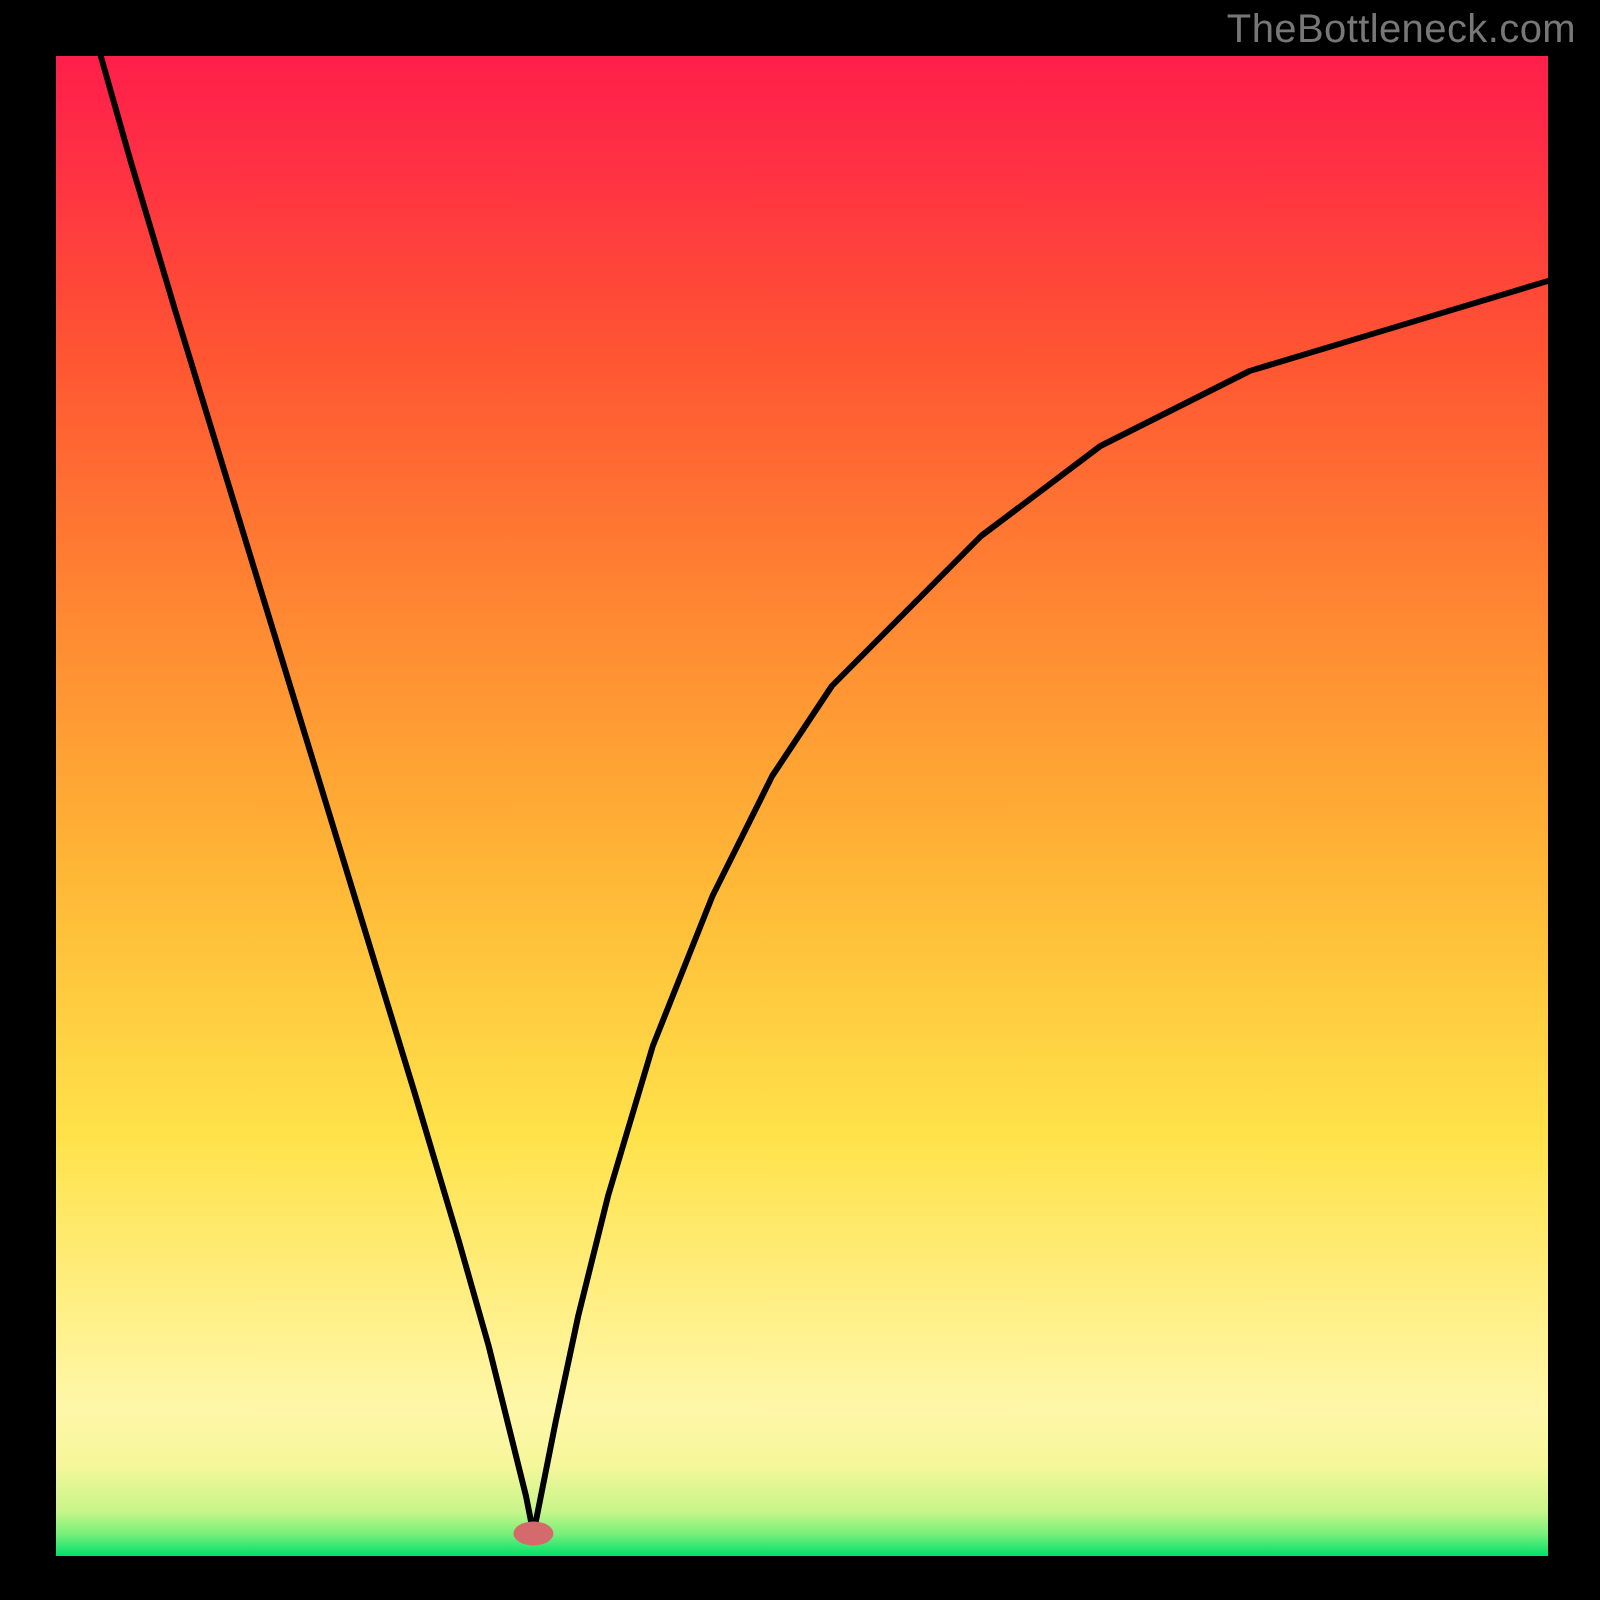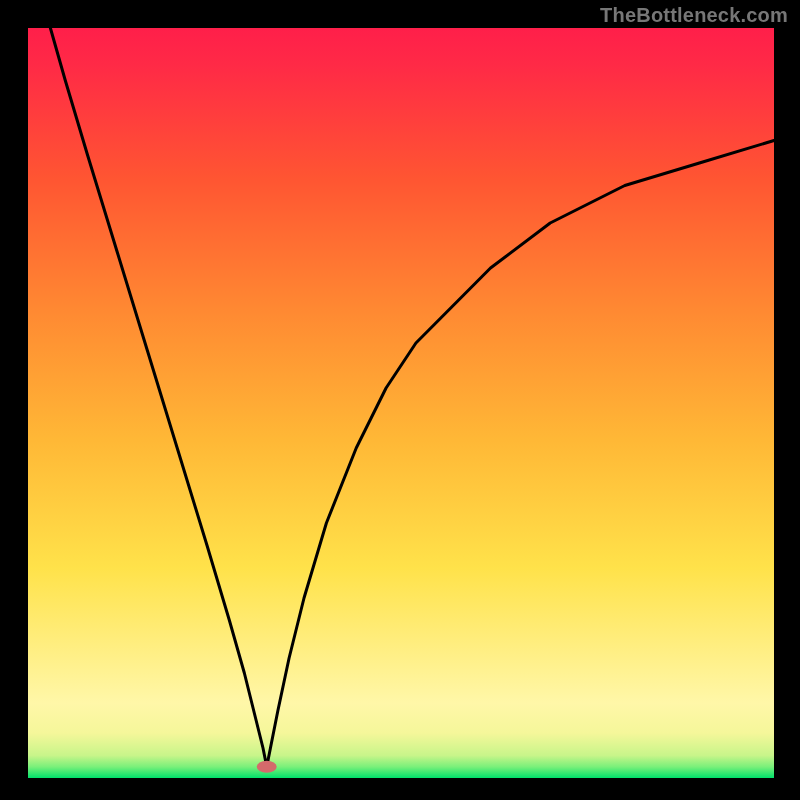--- a/index.html
+++ b/index.html
@@ -9,21 +9,20 @@
     height: 800px;
     background: #000;
     overflow: hidden;
     font-family: Arial, Helvetica, sans-serif;
   }
   .stage {
     position: relative;
     width: 800px;
     height: 800px;
     background: #000;
-    font-weight: bold;
   }
   .watermark {
     position: absolute;
     top: 4px;
     right: 12px;
     color: #777;
     font-size: 20px;
     letter-spacing: 0.2px;
     z-index: 50;
     user-select: none;

